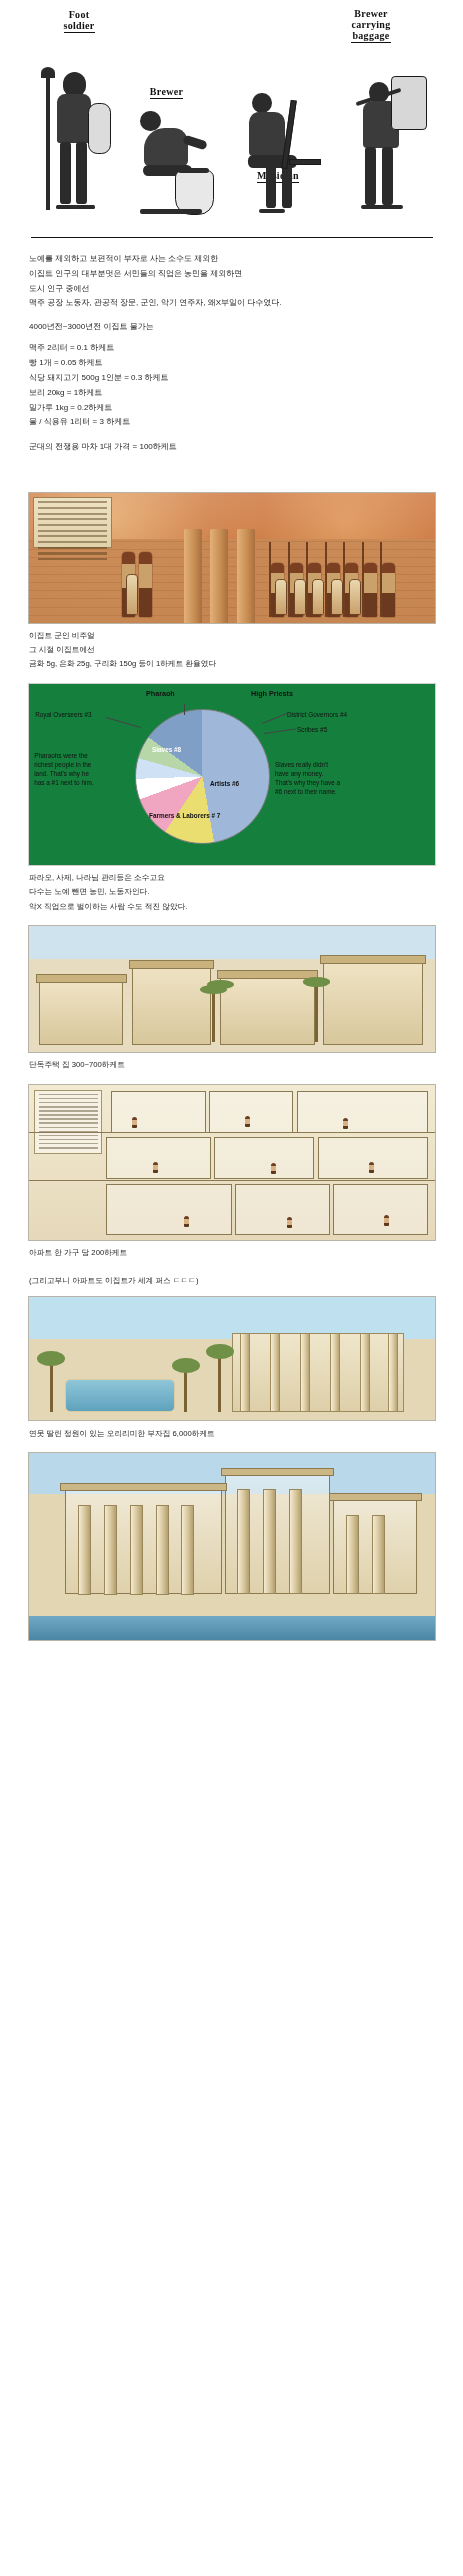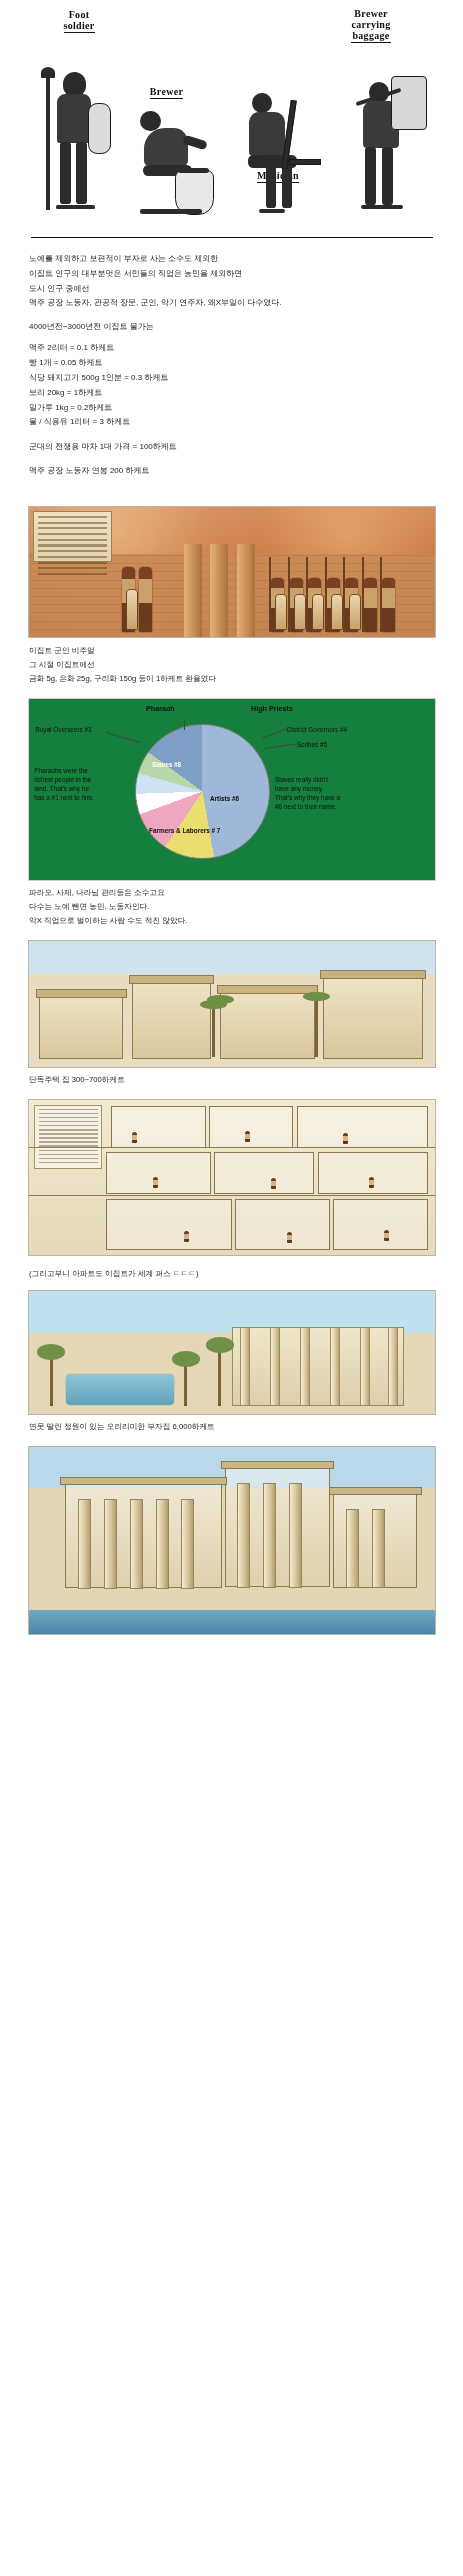--- a/index.html
+++ b/index.html
@@ -314,21 +314,20 @@
   <div class="spacer-12"></div>
   <div class="text-block">맥주 2리터 = 0.1 하케트
 빵 1개 = 0.05 하케트
 식당 돼지고기 500g 1인분 = 0.3 하케트
 보리 20kg = 1하케트
 밀가루 1kg = 0.2하케트
 물 / 식용유 1리터 = 3 하케트</div>
   <div class="spacer-18"></div>
   <div class="text-block">군대의 전쟁용 마차 1대 가격 = 100하케트</div>
   <div class="spacer-18"></div>
-  <div class="text-block">맥주 공장 노동자 연봉 200 하케트</div>
   <div class="spacer-18"></div>
   <div class="spacer-18"></div>
   <div class="spacer-18"></div>
 
   <div class="img-frame img-soldiers">
     <div class="sky"></div>
     <div class="wall"></div>
     <div class="col" style="left:155px;"></div>
     <div class="col" style="left:181px;"></div>
     <div class="col" style="left:208px;"></div>
@@ -452,20 +451,21 @@
     <div class="person" style="left:216px;top:31px;"></div>
     <div class="person" style="left:314px;top:33px;"></div>
     <div class="person" style="left:124px;top:77px;"></div>
     <div class="person" style="left:242px;top:78px;"></div>
     <div class="person" style="left:340px;top:77px;"></div>
     <div class="person" style="left:155px;top:131px;"></div>
     <div class="person" style="left:258px;top:132px;"></div>
     <div class="person" style="left:355px;top:130px;"></div>
   </div>
 
+  <div class="caption">아파트 한 가구 당 200하케트</div>
   <div class="spacer-12"></div>
   <div class="caption">(그리고부니 아파트도 이집트가 세계 퍼스 ㄷㄷㄷ)</div>
   <div class="spacer-12"></div>
 
   <div class="img-frame img-villa">
     <div class="colonnade">
       <div class="pillar" style="left:7.2px;"></div>
       <div class="pillar" style="left:37px;"></div>
       <div class="pillar" style="left:67px;"></div>
       <div class="pillar" style="left:97px;"></div>

